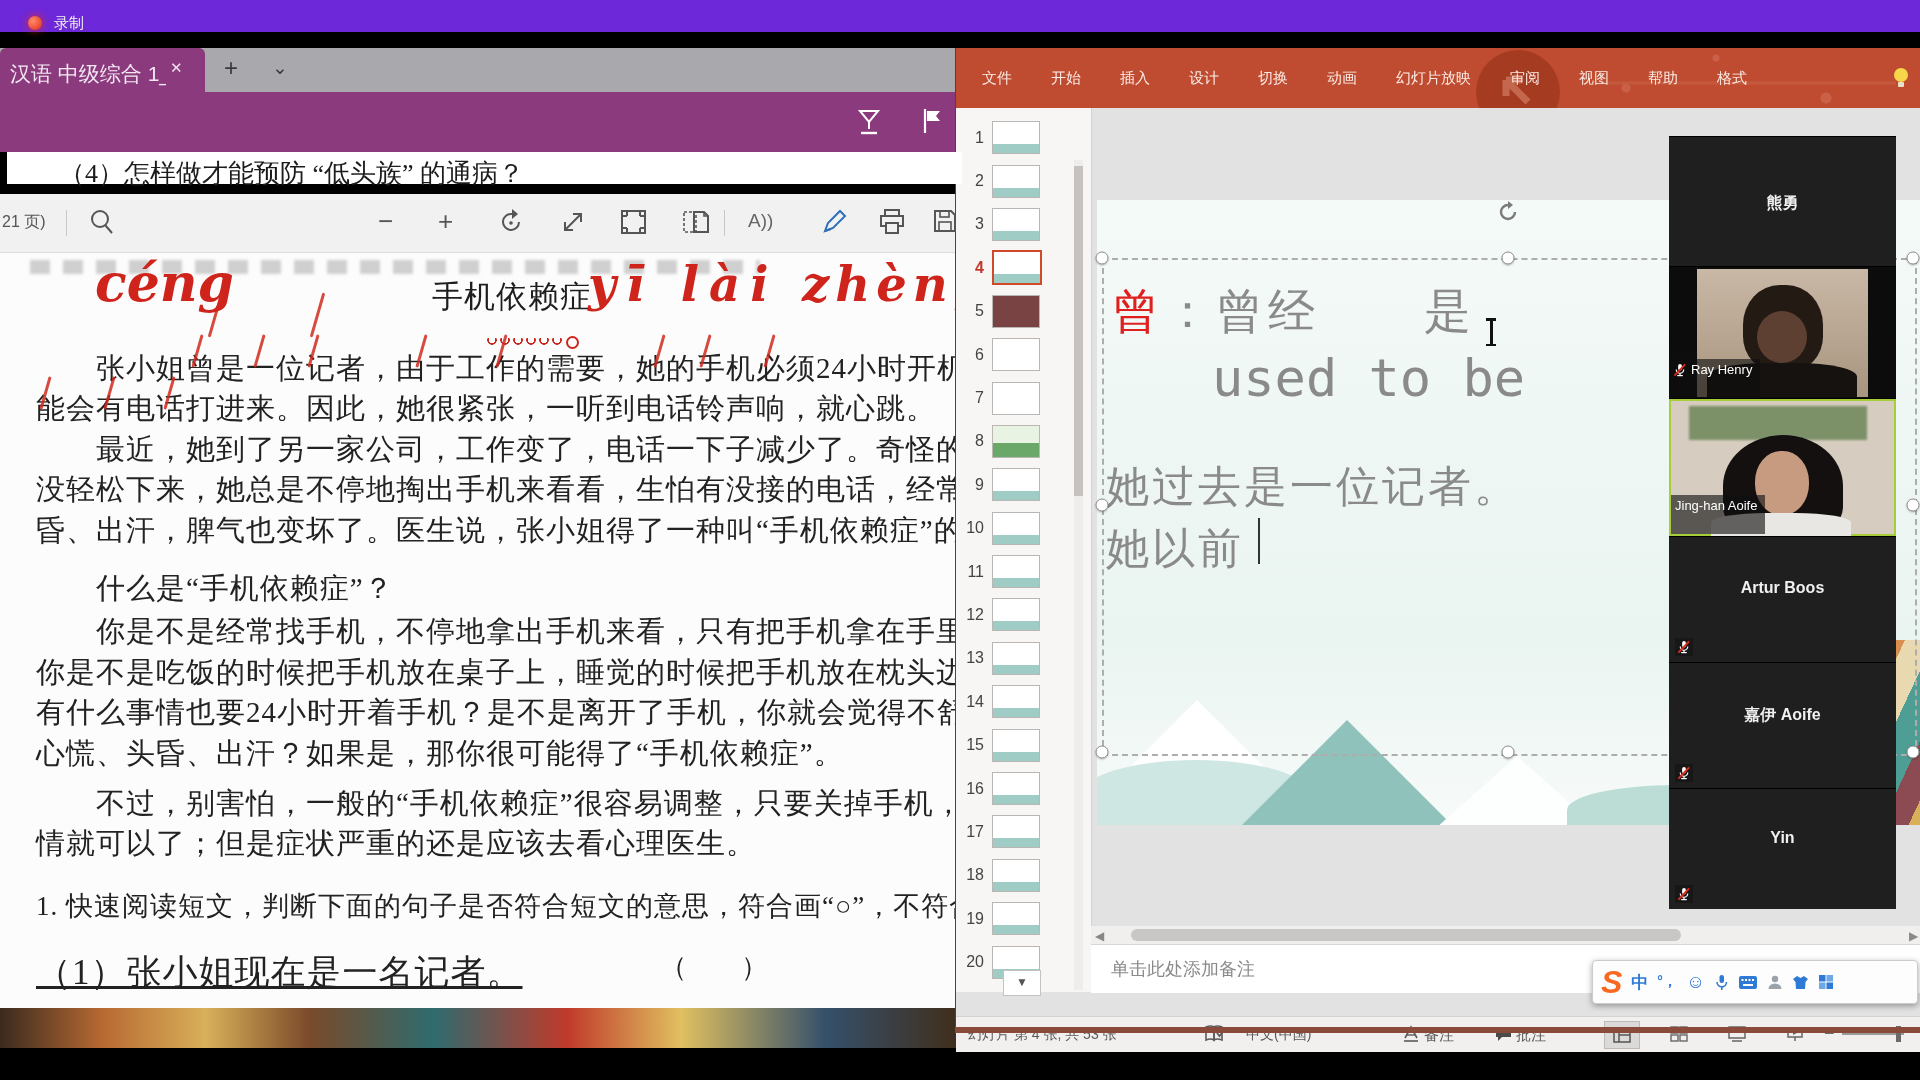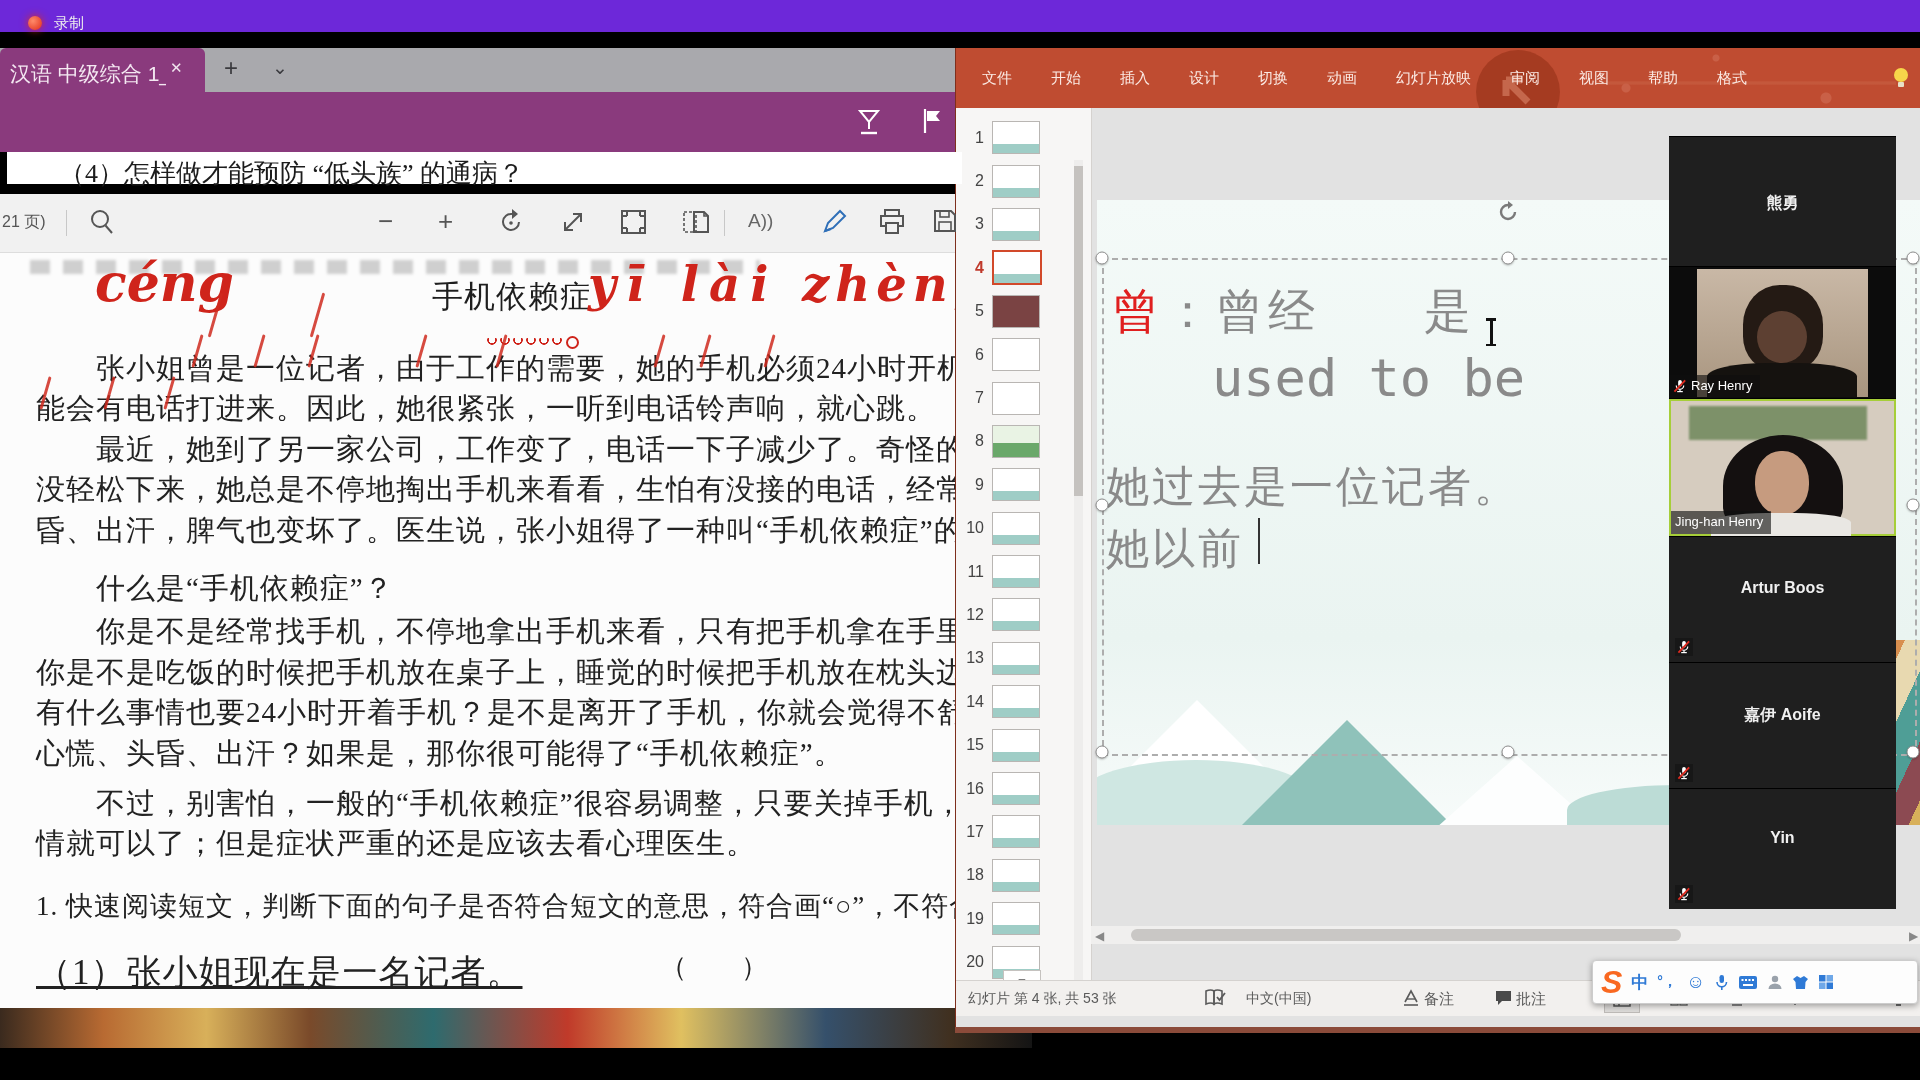--- a/index.html
+++ b/index.html
@@ -83,36 +83,36 @@
   .ibeam{left:1484px;top:318px;width:14px;height:28px;z-index:8;}
   .ibeam:before,.ibeam:after{content:"";position:absolute;left:2px;width:10px;height:2.5px;background:#111;}
   .ibeam:before{top:0;} .ibeam:after{bottom:0;}
   .ibeam i{position:absolute;left:6px;top:0;width:2.5px;height:28px;background:#111;display:block;}
   
   #hscroll{left:135px;top:878px;width:830px;height:18px;background:#f0efee;}
   #hthumb{left:175px;top:881px;width:550px;height:12px;background:#c9c7c5;border-radius:6px;}
   .harrow{color:#888;font-size:12px;}
   #notes{left:135px;top:896px;width:830px;height:48px;background:#fff;border-top:1px solid #d9d7d5;}
   #notestxt{left:20px;top:12px;color:#8a8a8a;font-size:18px;}
-  #statusbar{left:0;top:932px;width:965px;height:35px;background:#f2f0ee;border-top:1px solid #d5d2cf;}
+  #statusbar{left:0;top:968px;width:965px;height:35px;background:#f2f0ee;border-top:1px solid #d5d2cf;}
   .stattxt{color:#5a5a5a;font-size:14px;white-space:nowrap;}
   .viewbox{width:34px;height:26px;display:flex;align-items:center;justify-content:center;}
   .viewsel{background:#dcdad8;border:1px solid #bdbab7;}
   #pptbottom{left:955px;top:1027px;width:965px;height:6px;background:#8b4b3a;z-index:2;}
   
   #sogou{left:1592px;top:960px;width:308px;height:42px;background:#fdfdfd;border:1px solid #ccc;
          border-radius:4px;box-shadow:0 2px 6px rgba(0,0,0,.35);z-index:55;display:flex;align-items:center;gap:9px;padding:0 8px;}
   .slogo{color:#f96820;font-weight:bold;font-size:32px;font-style:italic;line-height:38px;}
   .simeblue{color:#2f7ad6;font-weight:bold;font-size:17px;}
   
   #people{left:1669px;top:136px;width:184px;height:769px;background:#0f0f0f;z-index:40;}
   .tile{position:relative;width:227px;background:#1f1f1f;border-top:1px solid #000;overflow:hidden;}
   .pname-c{position:absolute;left:0;right:0;text-align:center;color:#f0f0f0;font-size:16px;font-weight:bold;}
   .plabel{position:absolute;left:0;bottom:0;background:rgba(15,15,15,.62);color:#fff;font-size:13px;
-          padding:3px 8px 5px 4px;display:flex;align-items:center;gap:4px;}
+          padding:3px 8px 21px 4px;display:flex;align-items:center;gap:4px;}
   .micpos{position:absolute;left:6px;bottom:6px;width:18px;height:18px;background:rgba(15,15,15,.5);display:flex;align-items:center;justify-content:center;}
   .vidray{position:absolute;left:28px;top:2px;width:171px;height:128px;background:linear-gradient(#c9b8a6,#a8957f);}
   .rayhead{position:absolute;left:46px;top:16px;width:80px;height:86px;background:#241a14;border-radius:46% 46% 40% 40%;}
   .rayface{position:absolute;left:60px;top:42px;width:50px;height:52px;background:#5d4032;border-radius:50%;}
   .raybody{position:absolute;left:10px;bottom:0;width:150px;height:34px;background:#15120f;border-radius:40% 40% 0 0;}
   .vjing{position:absolute;left:0;top:0;right:0;bottom:0;background:#d6ccbf;border:2px solid #a6ce39;}
   .jpaint{position:absolute;left:18px;top:5px;width:178px;height:34px;background:#7d9169;filter:blur(1px);}
   .jhair{position:absolute;left:52px;top:34px;width:120px;height:102px;background:#141010;border-radius:50% 50% 30% 30%;}
   .jface{position:absolute;left:84px;top:50px;width:54px;height:64px;background:#c69b7f;border-radius:48%;}
   .jshirt{position:absolute;left:40px;top:112px;width:140px;height:24px;background:#e9e7e3;border-radius:40% 40% 0 0;}
@@ -418,20 +418,23 @@
       <div class="blob a"></div>
       <div class="stripes a"></div>
     </div>
 
     <div id="hscroll" class="a">
       <span class="harrow a" style="left:4px;top:3px;">◀</span>
       <span class="harrow a" style="left:818px;top:3px;">▶</span>
     </div>
     <div id="hthumb" class="a"></div>
 
+    <div id="notes" class="a">
+      <div id="notestxt" class="a">单击此处添加备注</div>
+    </div>
 
     <div id="statusbar" class="a">
       <span class="stattxt a" style="left:12px;top:9px;">幻灯片 第 4 张, 共 53 张</span>
       <span class="a" style="left:248px;top:7px;">
         <svg width="22" height="20" viewBox="0 0 22 20">
             <path d="M2 3 Q7 1 10 3 V16 Q7 14 2 16 Z" fill="none" stroke="#5a5a5a" stroke-width="1.6"></path>
             <path d="M18 3 Q13 1 10 3 V16 Q13 14 18 16 Z" fill="none" stroke="#5a5a5a" stroke-width="1.6"></path>
             <path d="M13 9 L15.5 12 L21 5" fill="none" stroke="#5a5a5a" stroke-width="1.8"></path>
           </svg>
       </span>
@@ -533,21 +536,21 @@
         <span>Ray Henry</span>
       </div>
     </div>
     <div class="tile" style="height:137px;">
       <div class="vjing">
         <div class="jpaint"></div>
           <div class="jhair"></div>
           <div class="jface"></div>
           <div class="jshirt"></div>
         <div class="plabel">
-            <span>Jing-han Henry</span>
+            <span>Jing-han Aoife</span>
           </div>
       </div>
     </div>
     <div class="tile" style="height:125px;">
       <div class="pname-c" style="top:42px;">Artur Boos</div>
       <div class="micpos">
         <svg width="14" height="14" viewBox="0 0 15 15">
             <rect x="5.5" y="1" width="4" height="7" rx="2" fill="#fff"></rect>
             <path d="M3.5,7 a4,4 0 0 0 8,0" stroke="#fff" stroke-width="1.3" fill="none"></path>
             <line x1="7.5" y1="11" x2="7.5" y2="13" stroke="#fff" stroke-width="1.3"></line>

